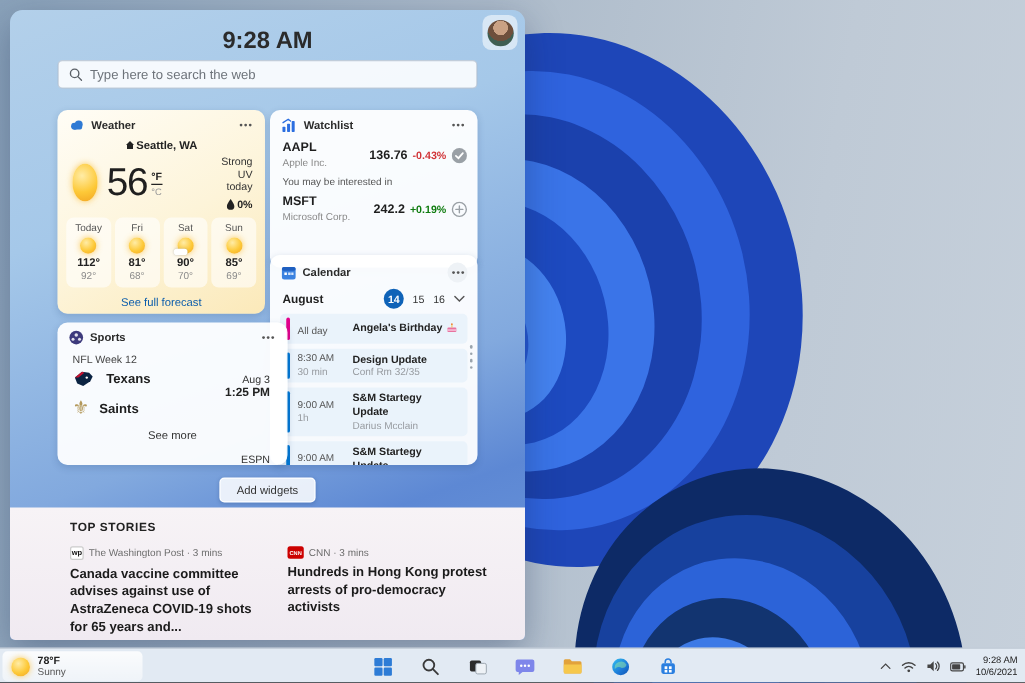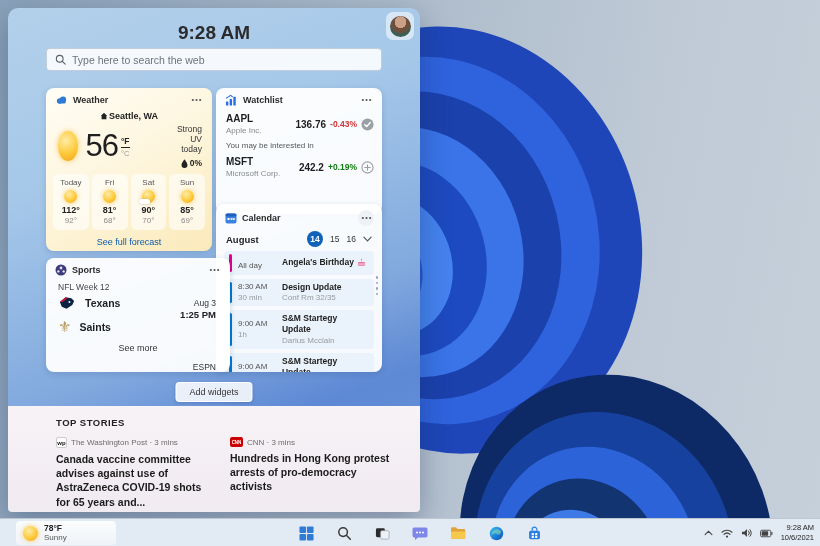--- a/index.html
+++ b/index.html
@@ -9,21 +9,21 @@
 
   
   .wallpaper { position:absolute; inset:0;
     background:linear-gradient(100deg,#8aa2ba 0%,#aebccb 45%,#bfcad6 75%,#c6d0db 100%); }
   .wallpaper svg { position:absolute; inset:0; }
 
   
   .taskbar { position:absolute; left:0; right:0; top:518px; height:28px;
     background:#e2eaf3; border-top:1px solid rgba(120,135,150,.35);
     display:flex; align-items:center; }
-  .tb-widgets-btn { position:absolute; left:16px; top:2px; height:24px; width:100px;
+  .tb-widgets-btn { position:absolute; left:2px; top:2px; height:24px; width:112px;
     background:linear-gradient(180deg,rgba(255,255,255,.85),rgba(255,255,255,.45));
     border-radius:4px; display:flex; align-items:center; gap:6px; padding:0 7px; cursor:pointer; }
   .tb-weather-temp { font-size:8.5px; font-weight:bold; color:#222; line-height:1.2; }
   .tb-weather-cond { font-size:8px; color:#555; line-height:1.2; }
   .sun { border-radius:50%;
     background:radial-gradient(circle at 38% 32%, #ffeca6 0%, #fdc938 55%, #f2a422 100%);
     box-shadow:0 0 5px rgba(250,195,70,.85); }
   .tb-center { position:absolute; left:50%; top:0; height:28px; transform:translateX(calc(-50% + 10px));
     display:flex; align-items:center; gap:12px; }
   .tb-icon { width:26px; height:24px; display:flex; align-items:center; justify-content:center;

